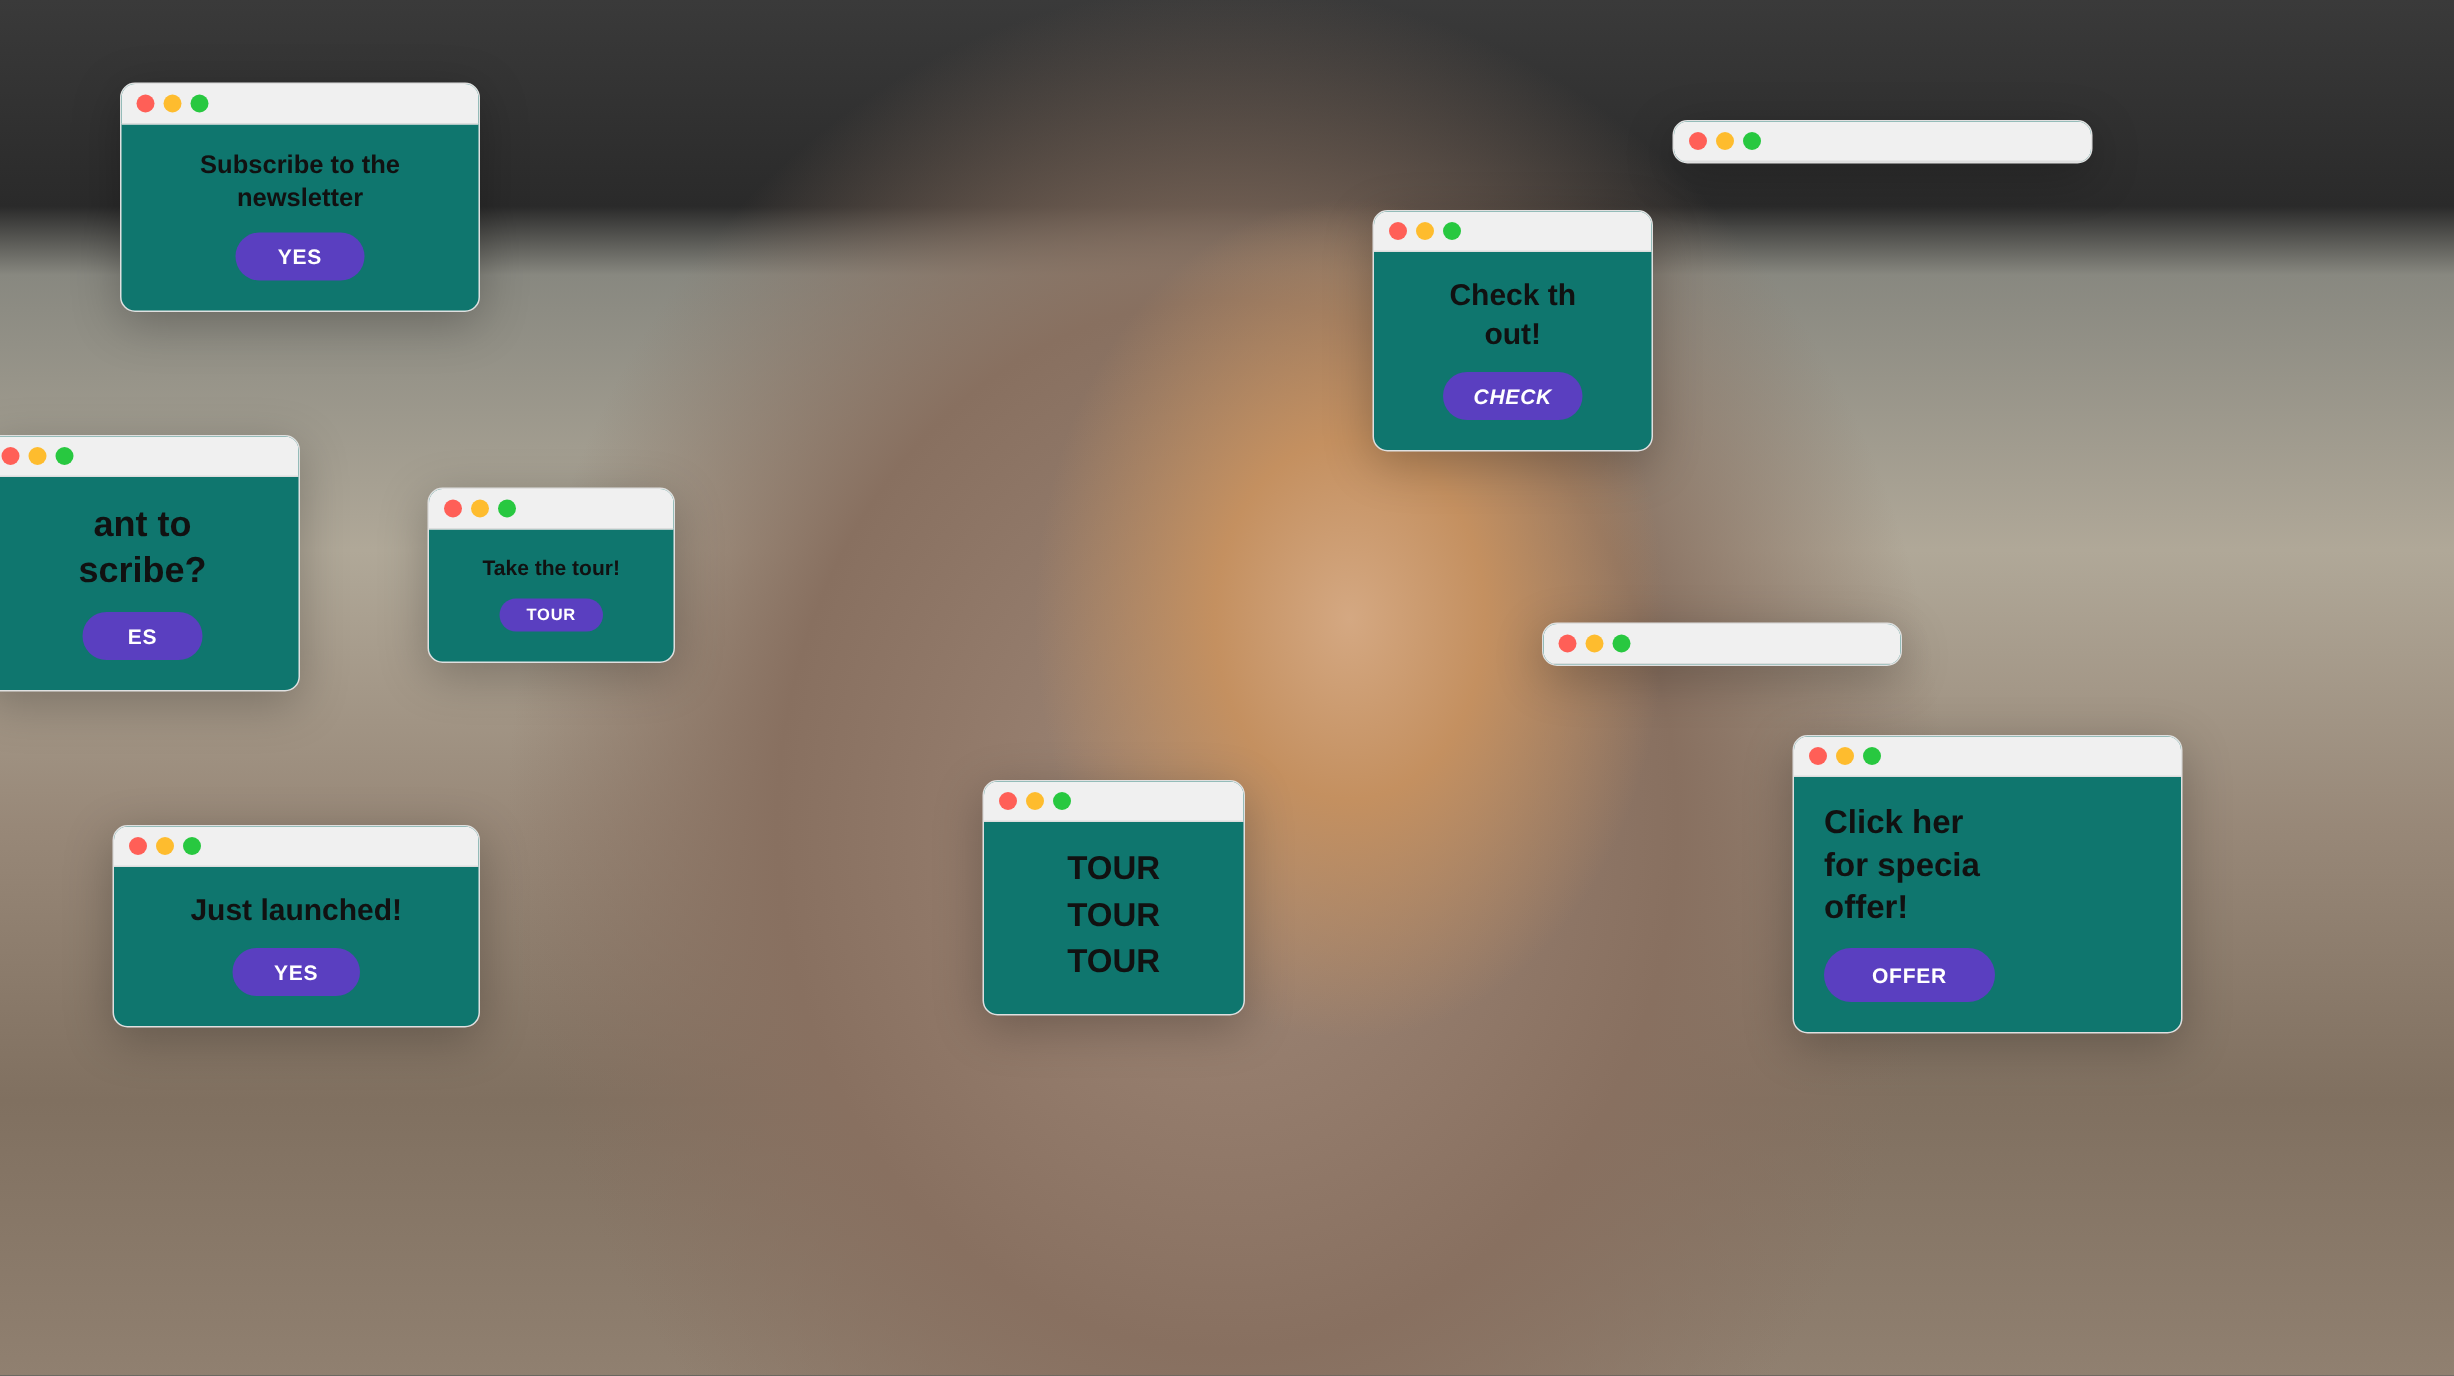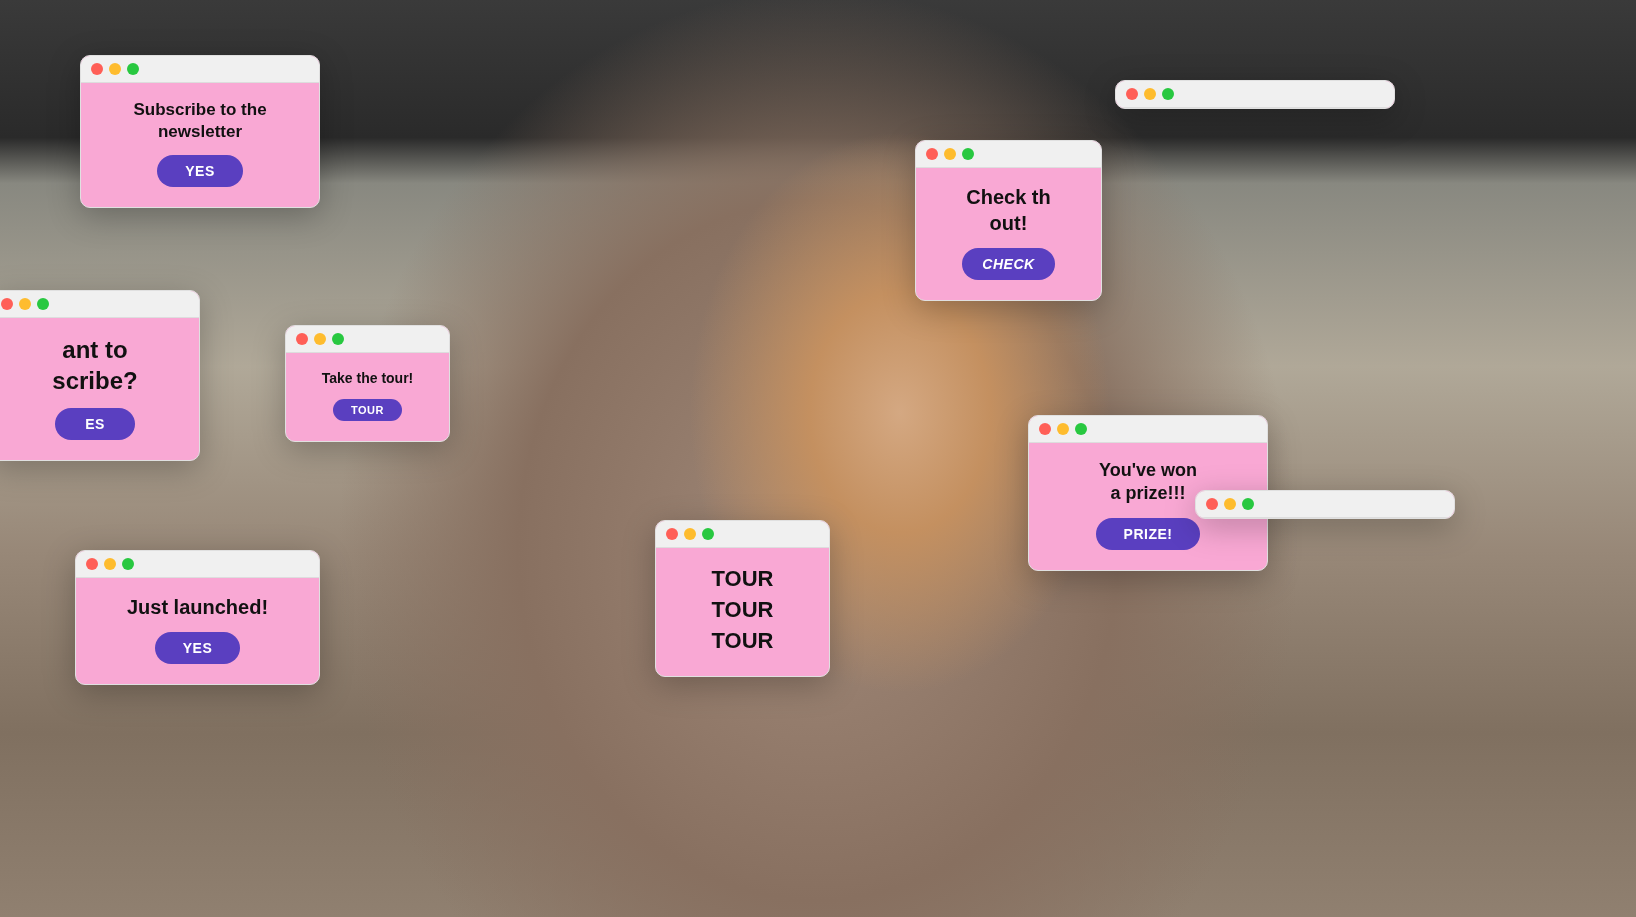--- a/index.html
+++ b/index.html
@@ -30,21 +30,21 @@
       height: 100%;
       background:
         radial-gradient(ellipse 300px 400px at 55% 45%, #d4a882 0%, #c49060 30%, transparent 70%),
         radial-gradient(ellipse 600px 700px at 50% 60%, #a08878 0%, #887060 50%, transparent 80%),
         linear-gradient(to bottom, #3a3a3a 0%, #2a2a2a 15%, #888880 20%, #b0a898 40%, #988878 60%, #807060 80%, #908070 100%);
       z-index: 0;
     }
 
     .popup {
       position: absolute;
-      background: #f9a8d4;
+      background: #0f766e;
       border-radius: 10px;
       box-shadow: 0 8px 32px rgba(0,0,0,0.25);
       z-index: 10;
       overflow: hidden;
       border: 1.5px solid #e0e0e0;
     }
 
     .popup-titlebar {
       background: #f0f0f0;
       padding: 7px 10px;
@@ -272,25 +272,25 @@
     </div>
   </div>
 </div>
 
 <div class="popup popup-8">
   <div class="popup-titlebar">
     <span class="dot dot-red"></span>
     <span class="dot dot-yellow"></span>
     <span class="dot dot-green"></span>
   </div>
-  <div class="popup-body">
-    <div class="popup-title" style="font-size:18px; font-weight:800;">You've won<br>a prize!!!</div>
-    <button class="popup-btn">PRIZE!</button>
-  </div>
 </div>
 
 <div class="popup popup-9" style="overflow:hidden;">
   <div class="popup-titlebar">
     <span class="dot dot-red"></span>
     <span class="dot dot-yellow"></span>
     <span class="dot dot-green"></span>
   </div>
+  <div class="popup-body">
+    <div class="popup-title" style="font-size:22px; font-weight:900; text-align:left; width:100%;">Click her<br>for specia<br>offer!</div>
+    <button class="popup-btn" style="align-self:flex-start; padding:10px 32px;">OFFER</button>
+  </div>
 </div>
 
 </body></html>

